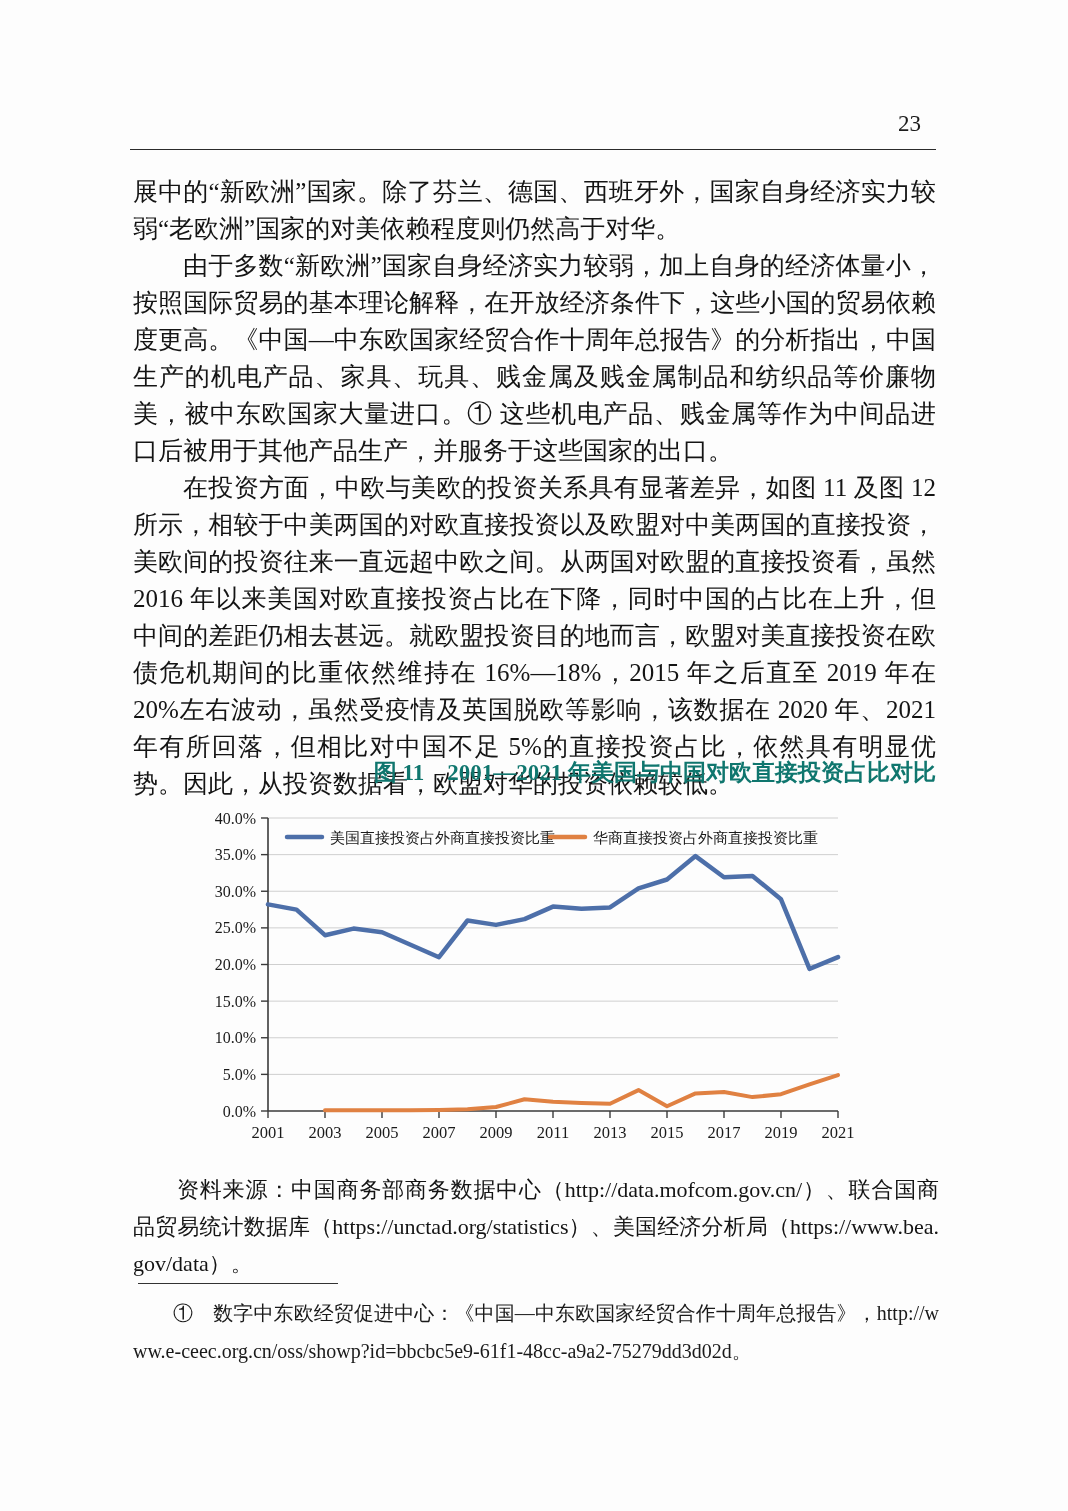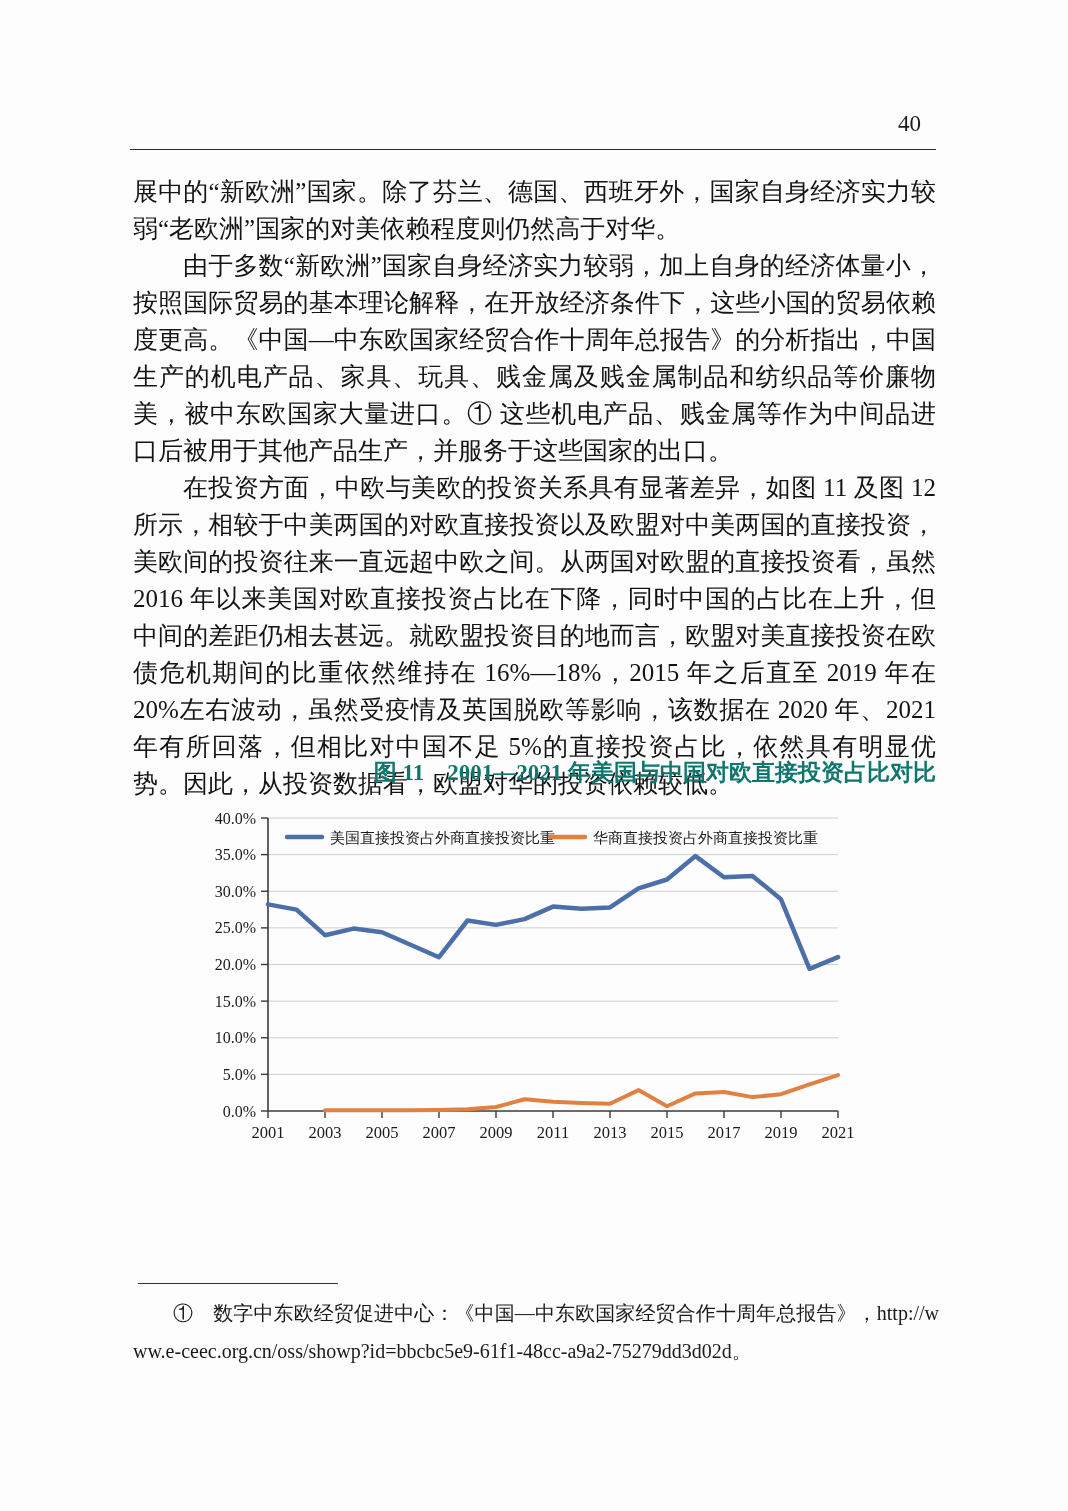--- a/index.html
+++ b/index.html
@@ -43,21 +43,21 @@
     position:absolute;left:133px;top:1294px;width:806px;
     font-size:20px;line-height:38px;text-align:justify;text-indent:2em;
     word-break:break-all;color:#1a1a1a;
   }
 </style>
 </head>
 <body>
 
 <div class="page">
 
-  <div class="page-num">40</div>
+  <div class="page-num">23</div>
   <div class="header-rule"></div>
 
   <div class="body-text">
     <p>展中的“新欧洲”国家。除了芬兰、德国、西班牙外，国家自身经济实力较弱“老欧洲”国家的对美依赖程度则仍然高于对华。</p>
     <p class="indent">由于多数“新欧洲”国家自身经济实力较弱，加上自身的经济体量小，按照国际贸易的基本理论解释，在开放经济条件下，这些小国的贸易依赖度更高。《中国—中东欧国家经贸合作十周年总报告》的分析指出，中国生产的机电产品、家具、玩具、贱金属及贱金属制品和纺织品等价廉物美，被中东欧国家大量进口。① 这些机电产品、贱金属等作为中间品进口后被用于其他产品生产，并服务于这些国家的出口。</p>
     <p class="indent">在投资方面，中欧与美欧的投资关系具有显著差异，如图 11 及图 12 所示，相较于中美两国的对欧直接投资以及欧盟对中美两国的直接投资，美欧间的投资往来一直远超中欧之间。从两国对欧盟的直接投资看，虽然 2016 年以来美国对欧直接投资占比在下降，同时中国的占比在上升，但中间的差距仍相去甚远。就欧盟投资目的地而言，欧盟对美直接投资在欧债危机期间的比重依然维持在 16%—18%，2015 年之后直至 2019 年在 20%左右波动，虽然受疫情及英国脱欧等影响，该数据在 2020 年、2021 年有所回落，但相比对中国不足 5%的直接投资占比，依然具有明显优势。因此，从投资数据看，欧盟对华的投资依赖较低。</p>
   </div>
 
   <div class="figure-caption">图 11　2001—2021 年美国与中国对欧直接投资占比对比</div>
 
@@ -125,17 +125,18 @@
         <polyline points="325.0,315.3 353.5,315.3 382.0,315.3 410.5,315.3 439.0,314.9 467.5,314.2 496.0,312.0 524.5,304.3 553.0,306.8 581.5,307.9 610.0,308.7 638.5,295.1 667.0,311.2 695.5,298.4 724.0,297.0 752.5,302.1 781.0,299.2 809.5,289.3 838.0,280.1" fill="none" stroke="#e08142" stroke-width="4" stroke-linejoin="round" stroke-linecap="round"></polyline>
       </g>
       <g>
         <line x1="287" x2="322" y1="42" y2="42" stroke="#4d6fa9" stroke-width="4.5" stroke-linecap="round"></line>
         <text x="330" y="47.5" font-size="15">美国直接投资占外商直接投资比重</text>
         <line x1="550" x2="585" y1="42" y2="42" stroke="#e08142" stroke-width="4.5" stroke-linecap="round"></line>
         <text x="593" y="47.5" font-size="15">华商直接投资占外商直接投资比重</text>
       </g>
     </svg>
 
+  <div class="source-note">资料来源：中国商务部商务数据中心（http://data.mofcom.gov.cn/）、联合国商品贸易统计数据库（https://unctad.org/statistics）、美国经济分析局（https://www.bea.gov/data）。</div>
 
   <div class="footnote-rule"></div>
   <div class="footnote">①　数字中东欧经贸促进中心：《中国—中东欧国家经贸合作十周年总报告》，http://www.e-ceec.org.cn/oss/showp?id=bbcbc5e9-61f1-48cc-a9a2-75279dd3d02d。</div>
 
 </div>
 
 </body></html>

